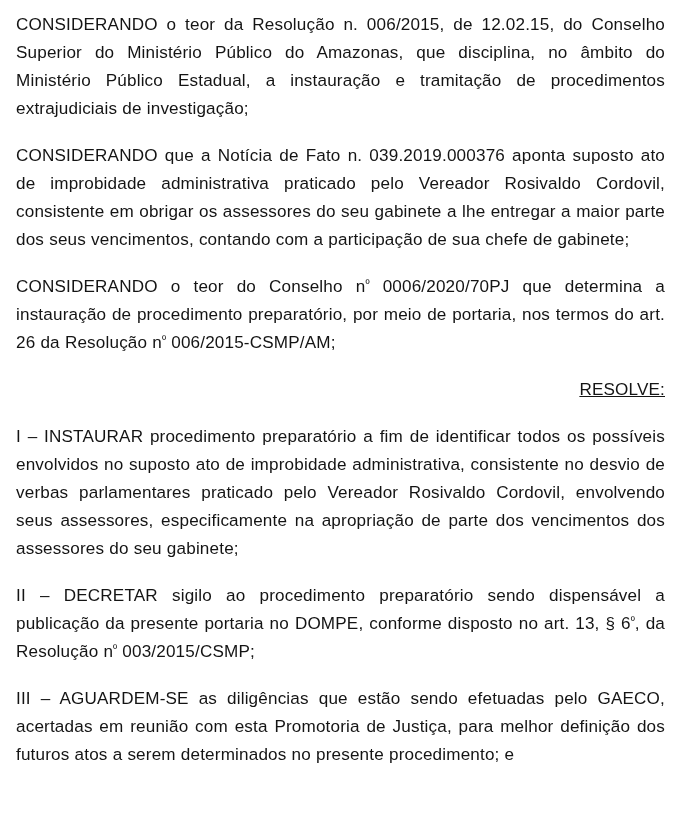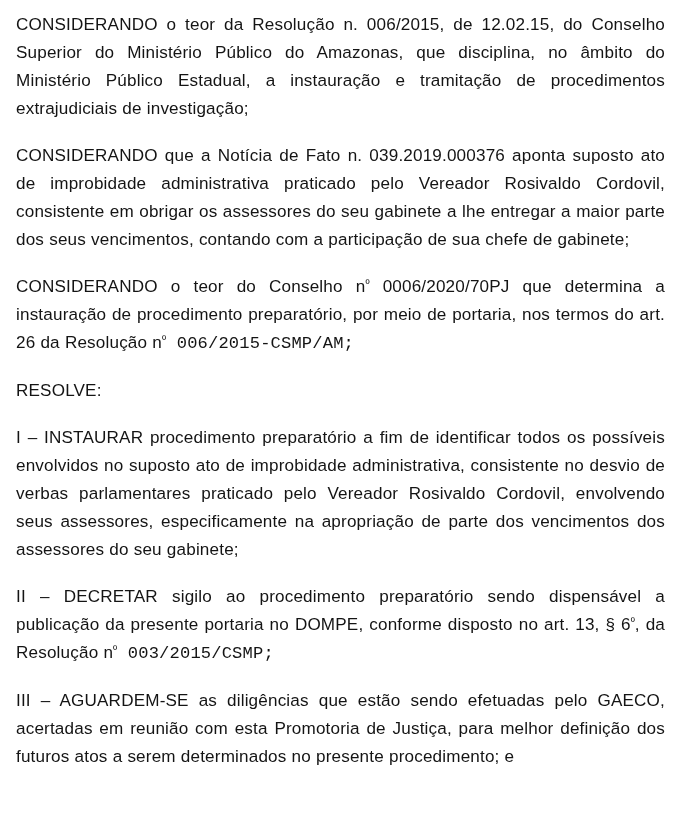--- a/index.html
+++ b/index.html
@@ -34,27 +34,27 @@
     text-justify: inter-word;
     letter-spacing: 0.01em;
     word-spacing: 0.01em;
     hyphens: none;
   }
   p.para:last-child {
     margin-bottom: 0;
   }
   
   p.para.standalone {
-    text-align: left;
+    text-align: right;
     margin-bottom: 19px;
+    text-decoration: underline;
   }
   
   p.para > .tail {
     display: inline;
-    font-family: Liberation Mono, monospace;
   }
   sup.ord {
     font-size: 0.66em;
     vertical-align: 0.42em;
     line-height: 0;
     letter-spacing: 0;
   }
 </style>
 </head>
 <body>

